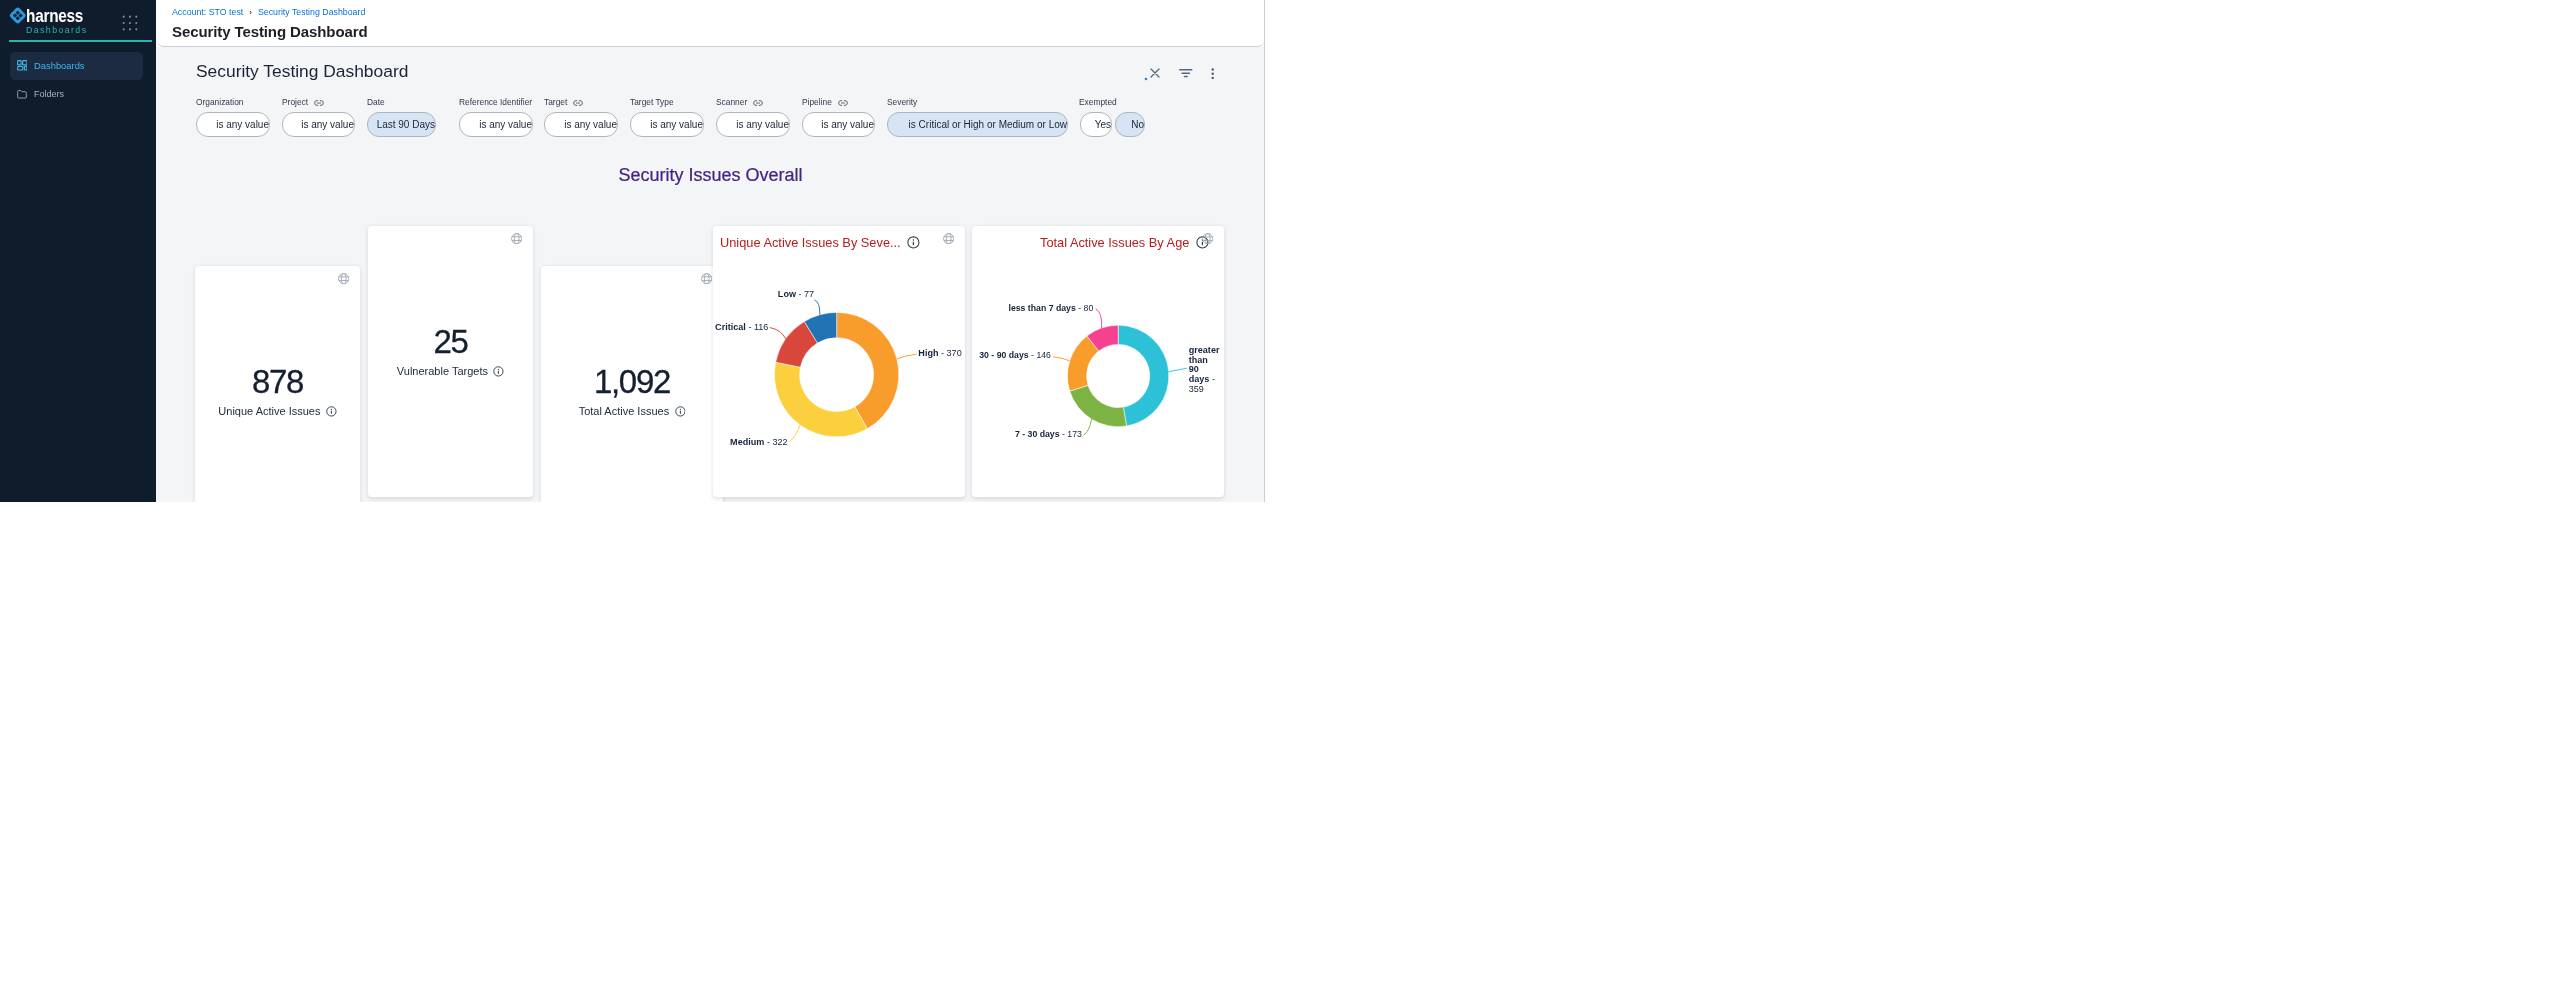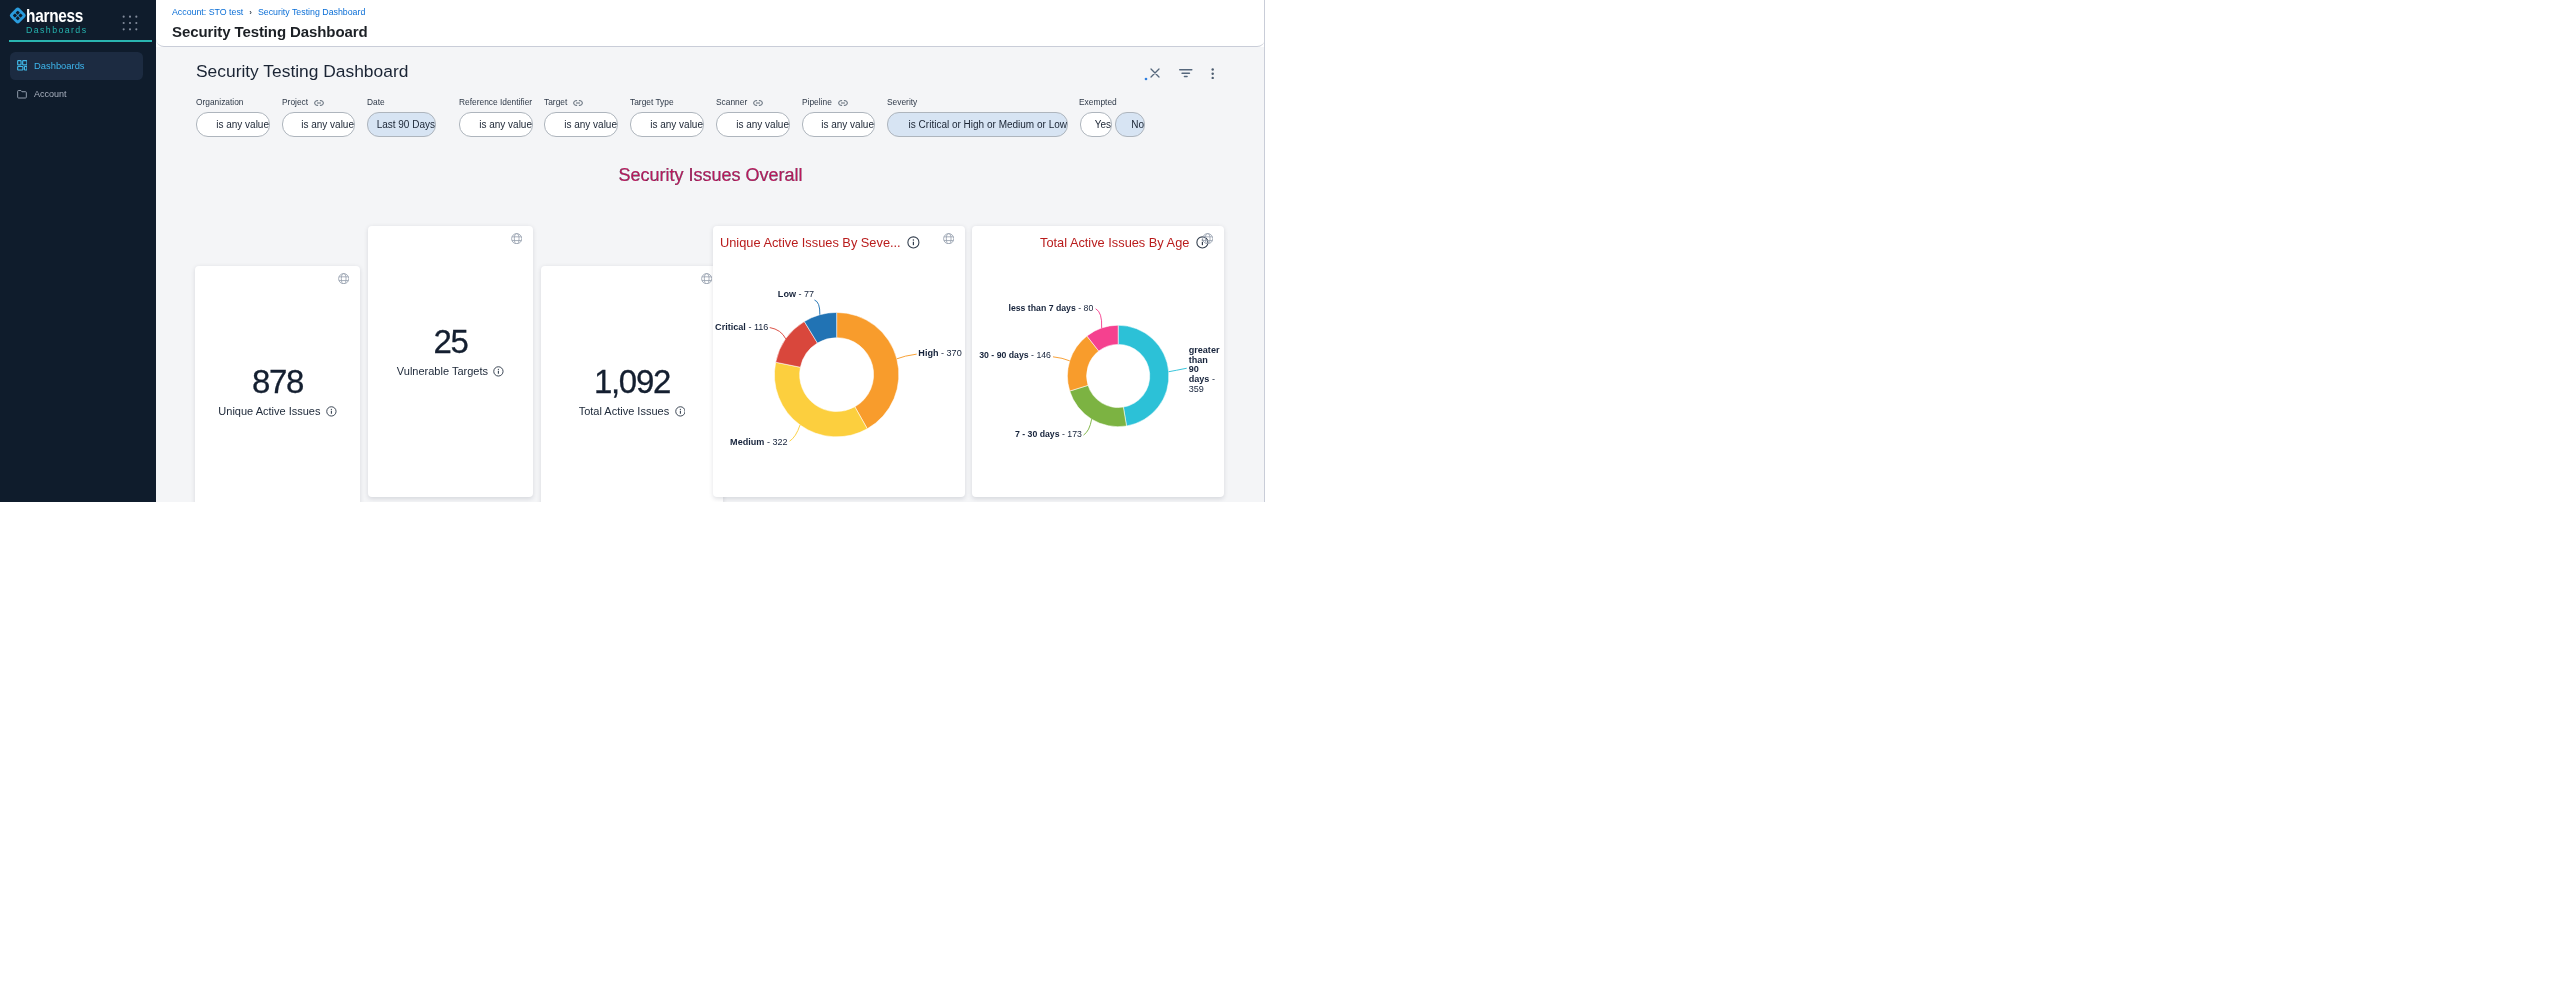--- a/index.html
+++ b/index.html
@@ -28,21 +28,21 @@
   #ptitle { position:absolute; left:196px; top:61px; font-size:17.4px; color:#1a2434; }
 
   .flabel { position:absolute; top:97px; font-size:8.4px; color:#2f3a49; white-space:nowrap; }
   .fbox { position:absolute; top:112px; height:25px; border:0.7px solid #aeb5bd; border-radius:12px; background:#fff;
           font-size:10px; color:#1a2433; text-align:right; line-height:23.6px; white-space:nowrap; }
   .fbox.blue { background:#d7e4f3; }
 
   .linkic { display:inline-block; vertical-align:-0.7px; margin-left:6px; }
 
   
-  #overall { position:absolute; left:156px; top:165px; width:1109px; text-align:center; font-size:18px; color:#be185d; -webkit-text-stroke:0.2px #131f33; }
+  #overall { position:absolute; left:156px; top:165px; width:1109px; text-align:center; font-size:18px; color:#4c1d95; -webkit-text-stroke:0.2px #131f33; }
 
   
   .card { position:absolute; top:226px; height:271px; background:#fff; border-radius:4px;
           box-shadow:0 1.3px 4px rgba(60,70,90,0.16); }
   #card1 { left:195px; width:165px;margin-top:40px; }
   #card2 { left:368px; width:165px; }
   #card3 { left:541px; width:182px;margin-top:40px; }
   #card4 { left:713px; width:252px; }
   #card5 { left:972px; width:252px; }
   .num { position:absolute; left:0; width:100%; top:100px; text-align:center; font-size:33px; color:#141f30; letter-spacing:-1.3px; line-height:32px; -webkit-text-stroke:0.3px #141f30; }
@@ -87,21 +87,21 @@
       <rect x="1" y="1" width="5" height="6.3" rx="0.8"></rect>
       <rect x="8.4" y="1" width="6.3" height="6.3" rx="0.8"></rect>
       <rect x="1" y="9.6" width="7.7" height="5.2" rx="0.8"></rect>
       <rect x="11" y="9.6" width="3.7" height="5.2" rx="0.8"></rect>
     </g>
   </svg>
   <div id="navDashTxt">Dashboards</div>
   <svg class="abs" style="left:17px;top:89px" width="10" height="10" viewBox="0 0 15 15">
     <path fill="none" stroke="#9aa5b5" stroke-width="1.4" d="M1 3.5 a1.2 1.2 0 0 1 1.2 -1.2 h3.6 l1.6 1.8 h5.4 a1.2 1.2 0 0 1 1.2 1.2 v7 a1.2 1.2 0 0 1 -1.2 1.2 h-10.6 a1.2 1.2 0 0 1 -1.2 -1.2 Z"></path>
   </svg>
-  <div id="navFoldTxt">Account</div>
+  <div id="navFoldTxt">Folders</div>
 </div>
 
 <div id="hdr">
   <div id="crumb"><span>Account: STO test</span><span class="sep">›</span><span>Security Testing Dashboard</span></div>
   <div id="h1">Security Testing Dashboard</div>
 </div>
 
 <div id="panel"></div>
 <div id="vline"></div>
 <div id="ptitle">Security Testing Dashboard</div>

